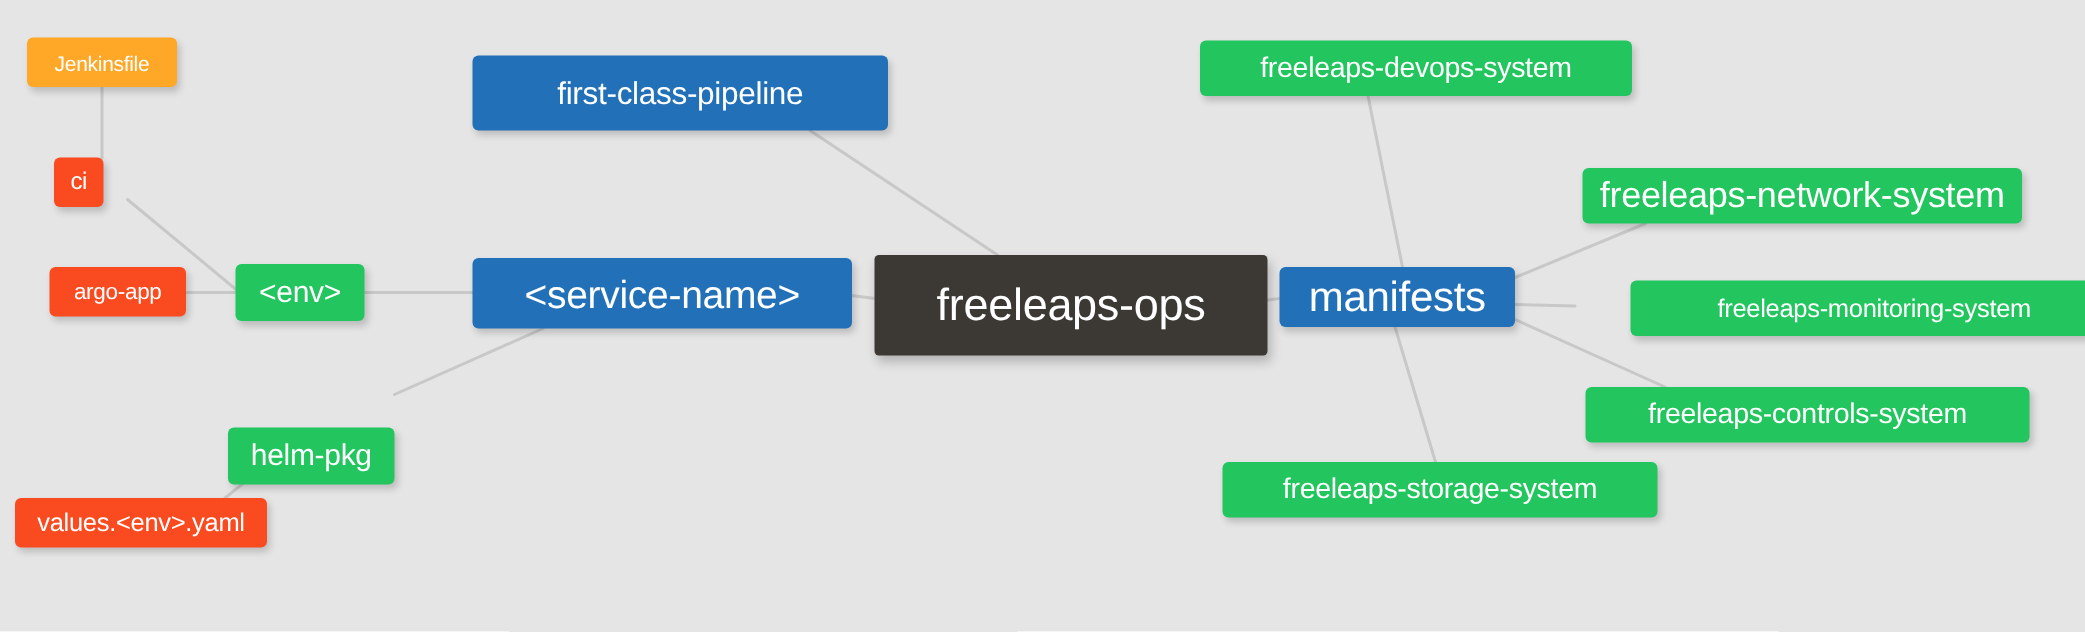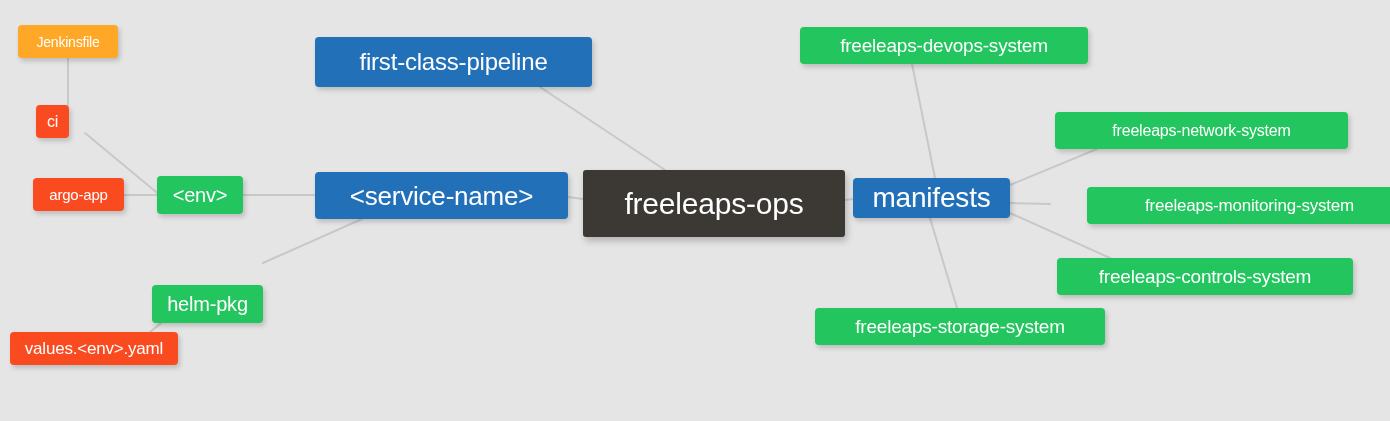--- a/index.html
+++ b/index.html
@@ -82,36 +82,36 @@
       </div>
       <div class="node" style="left: 157px; top: 176px; width: 86px; height: 38px; background: rgb(34, 197, 94); font-size: 20px;">
         <span>&lt;env&gt;</span>
       </div>
       <div class="node" style="left: 152px; top: 257px; width: 111px; height: 38px; background: rgb(34, 197, 94); font-size: 20px; margin-top: 28px;">
         <span>helm-pkg</span>
       </div>
       <div class="node" style="left: 10px; top: 332px; width: 168px; height: 33px; background: rgb(250, 75, 32); font-size: 17px;">
         <span>values.&lt;env&gt;.yaml</span>
       </div>
-      <div class="node" style="left: 315px; top: 37px; width: 277px; height: 50px; background: rgb(34, 112, 184); font-size: 24px;">
+      <div class="node" style="left: 315px; top: 37px; width: 277px; height: 50px; background: rgb(34, 112, 184); font-size: 21px;">
         <span>first-class-pipeline</span>
       </div>
       <div class="node" style="left: 315px; top: 172px; width: 253px; height: 47px; background: rgb(34, 112, 184); font-size: 26px;">
         <span>&lt;service-name&gt;</span>
       </div>
       <div class="node node-root" style="left: 583px; top: 170px; width: 262px; height: 67px; background: rgb(60, 57, 53); font-size: 30px;">
         <span>freeleaps-ops</span>
       </div>
       <div class="node" style="left: 853px; top: 178px; width: 157px; height: 40px; background: rgb(34, 112, 184); font-size: 28px; text-align: center;">
         <span>manifests</span>
       </div>
       <div class="node" style="left: 800px; top: 27px; width: 288px; height: 37px; background: rgb(34, 197, 94); font-size: 19px;">
         <span>freeleaps-devops-system</span>
       </div>
-      <div class="node" style="left: 1055px; top: 112px; width: 293px; height: 37px; background: rgb(34, 197, 94); font-size: 16px;">
+      <div class="node" style="left: 1055px; top: 112px; width: 293px; height: 37px; background: rgb(34, 197, 94); font-size: 24px;">
         <span>freeleaps-network-system</span>
       </div>
       <div class="node" style="left: 1050px; top: 187px; width: 325px; height: 37px; background: rgb(34, 197, 94); font-size: 17px; margin-left: 37px;">
         <span>freeleaps-monitoring-system</span>
       </div>
       <div class="node" style="left: 1057px; top: 258px; width: 296px; height: 37px; background: rgb(34, 197, 94); font-size: 19px;">
         <span>freeleaps-controls-system</span>
       </div>
       <div class="node" style="left: 815px; top: 308px; width: 290px; height: 37px; background: rgb(34, 197, 94); font-size: 19px;">
         <span>freeleaps-storage-system</span>

